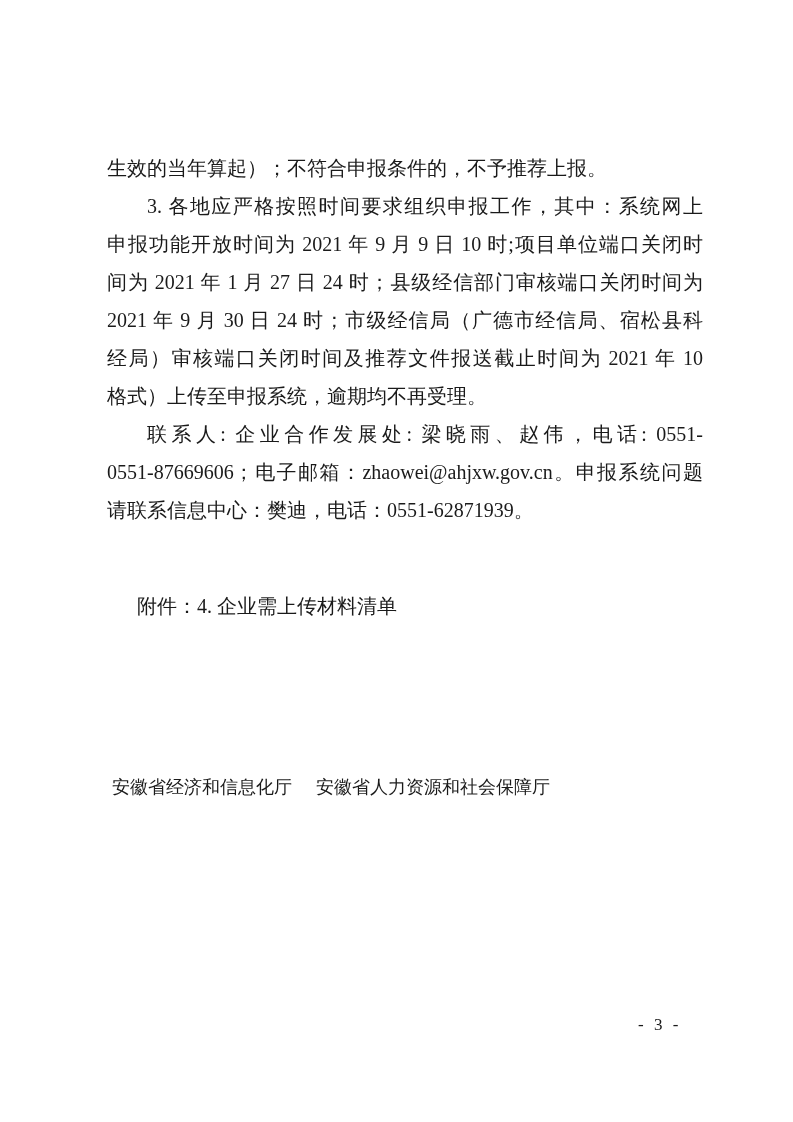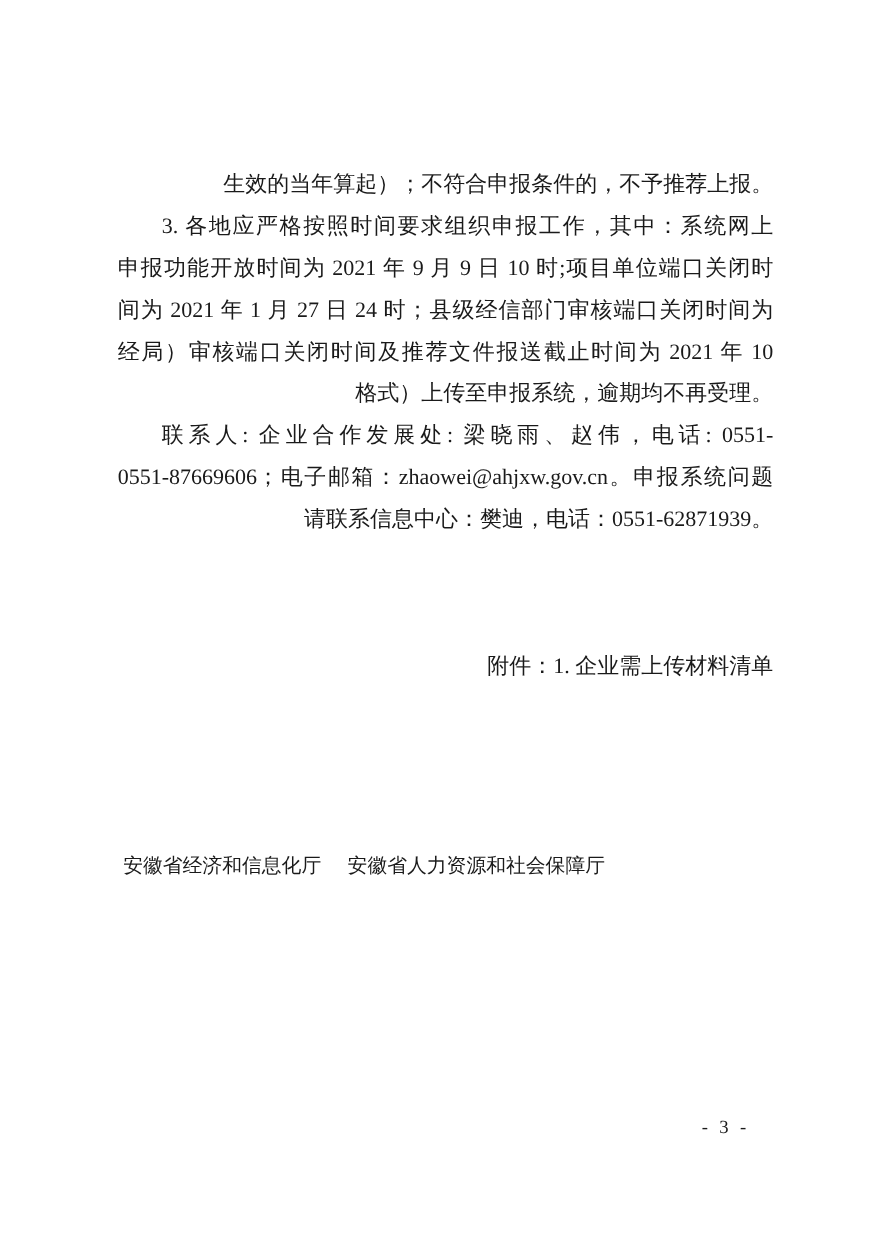--- a/index.html
+++ b/index.html
@@ -19,21 +19,21 @@
     top: 149px;
     width: 596px;
   }
   .ln {
     font-size: 20px;
     line-height: 38px;
     min-height: 38px;
     max-height: 38px;
     overflow: hidden;
     color: #1a1a1a;
-    text-align: right;
+    text-align: left;
   }
   .j {
     text-align: justify;
     text-align-last: justify;
   }
   .ind2 { text-indent: 2em; }
   .attach {
     position: absolute;
     left: 107px;
     top: 587px;
@@ -75,29 +75,30 @@
 </head>
 <body>
 
 <div class="page">
 
   <section class="body-text">
     <p class="ln">生效的当年算起）；不符合申报条件的，不予推荐上报。</p>
     <p class="ln j ind2">3. 各地应严格按照时间要求组织申报工作，其中：系统网上</p>
     <p class="ln j">申报功能开放时间为 2021 年 9 月 9 日 10 时;项目单位端口关闭时</p>
     <p class="ln j">间为 2021 年 1 月 27 日 24 时；县级经信部门审核端口关闭时间为</p>
+    <p class="ln j">2021 年 9 月 30 日 24 时；市级经信局（广德市经信局、宿松县科</p>
     <p class="ln j">经局）审核端口关闭时间及推荐文件报送截止时间为 2021 年 10</p>
     <p class="ln">格式）上传至申报系统，逾期均不再受理。</p>
     <p class="ln j ind2">联系人: 企业合作发展处: 梁晓雨、赵伟，电话: 0551-62871857、</p>
     <p class="ln j">0551-87669606；电子邮箱：zhaowei@ahjxw.gov.cn。申报系统问题</p>
     <p class="ln">请联系信息中心：樊迪，电话：0551-62871939。</p>
   </section>
 
   <section class="attach">
-    <p class="ln a1"><span>附件：</span><span>1. 企业需上传材料清单</span></p>
+    <p class="ln a1"><span>附件：</span><span>4. 企业需上传材料清单</span></p>
   </section>
 
   <section class="depts">
     <span>安徽省经济和信息化厅</span>
     <span>安徽省人力资源和社会保障厅</span>
   </section>
 
 
   <div class="pagenum">- 3 -</div>
 

